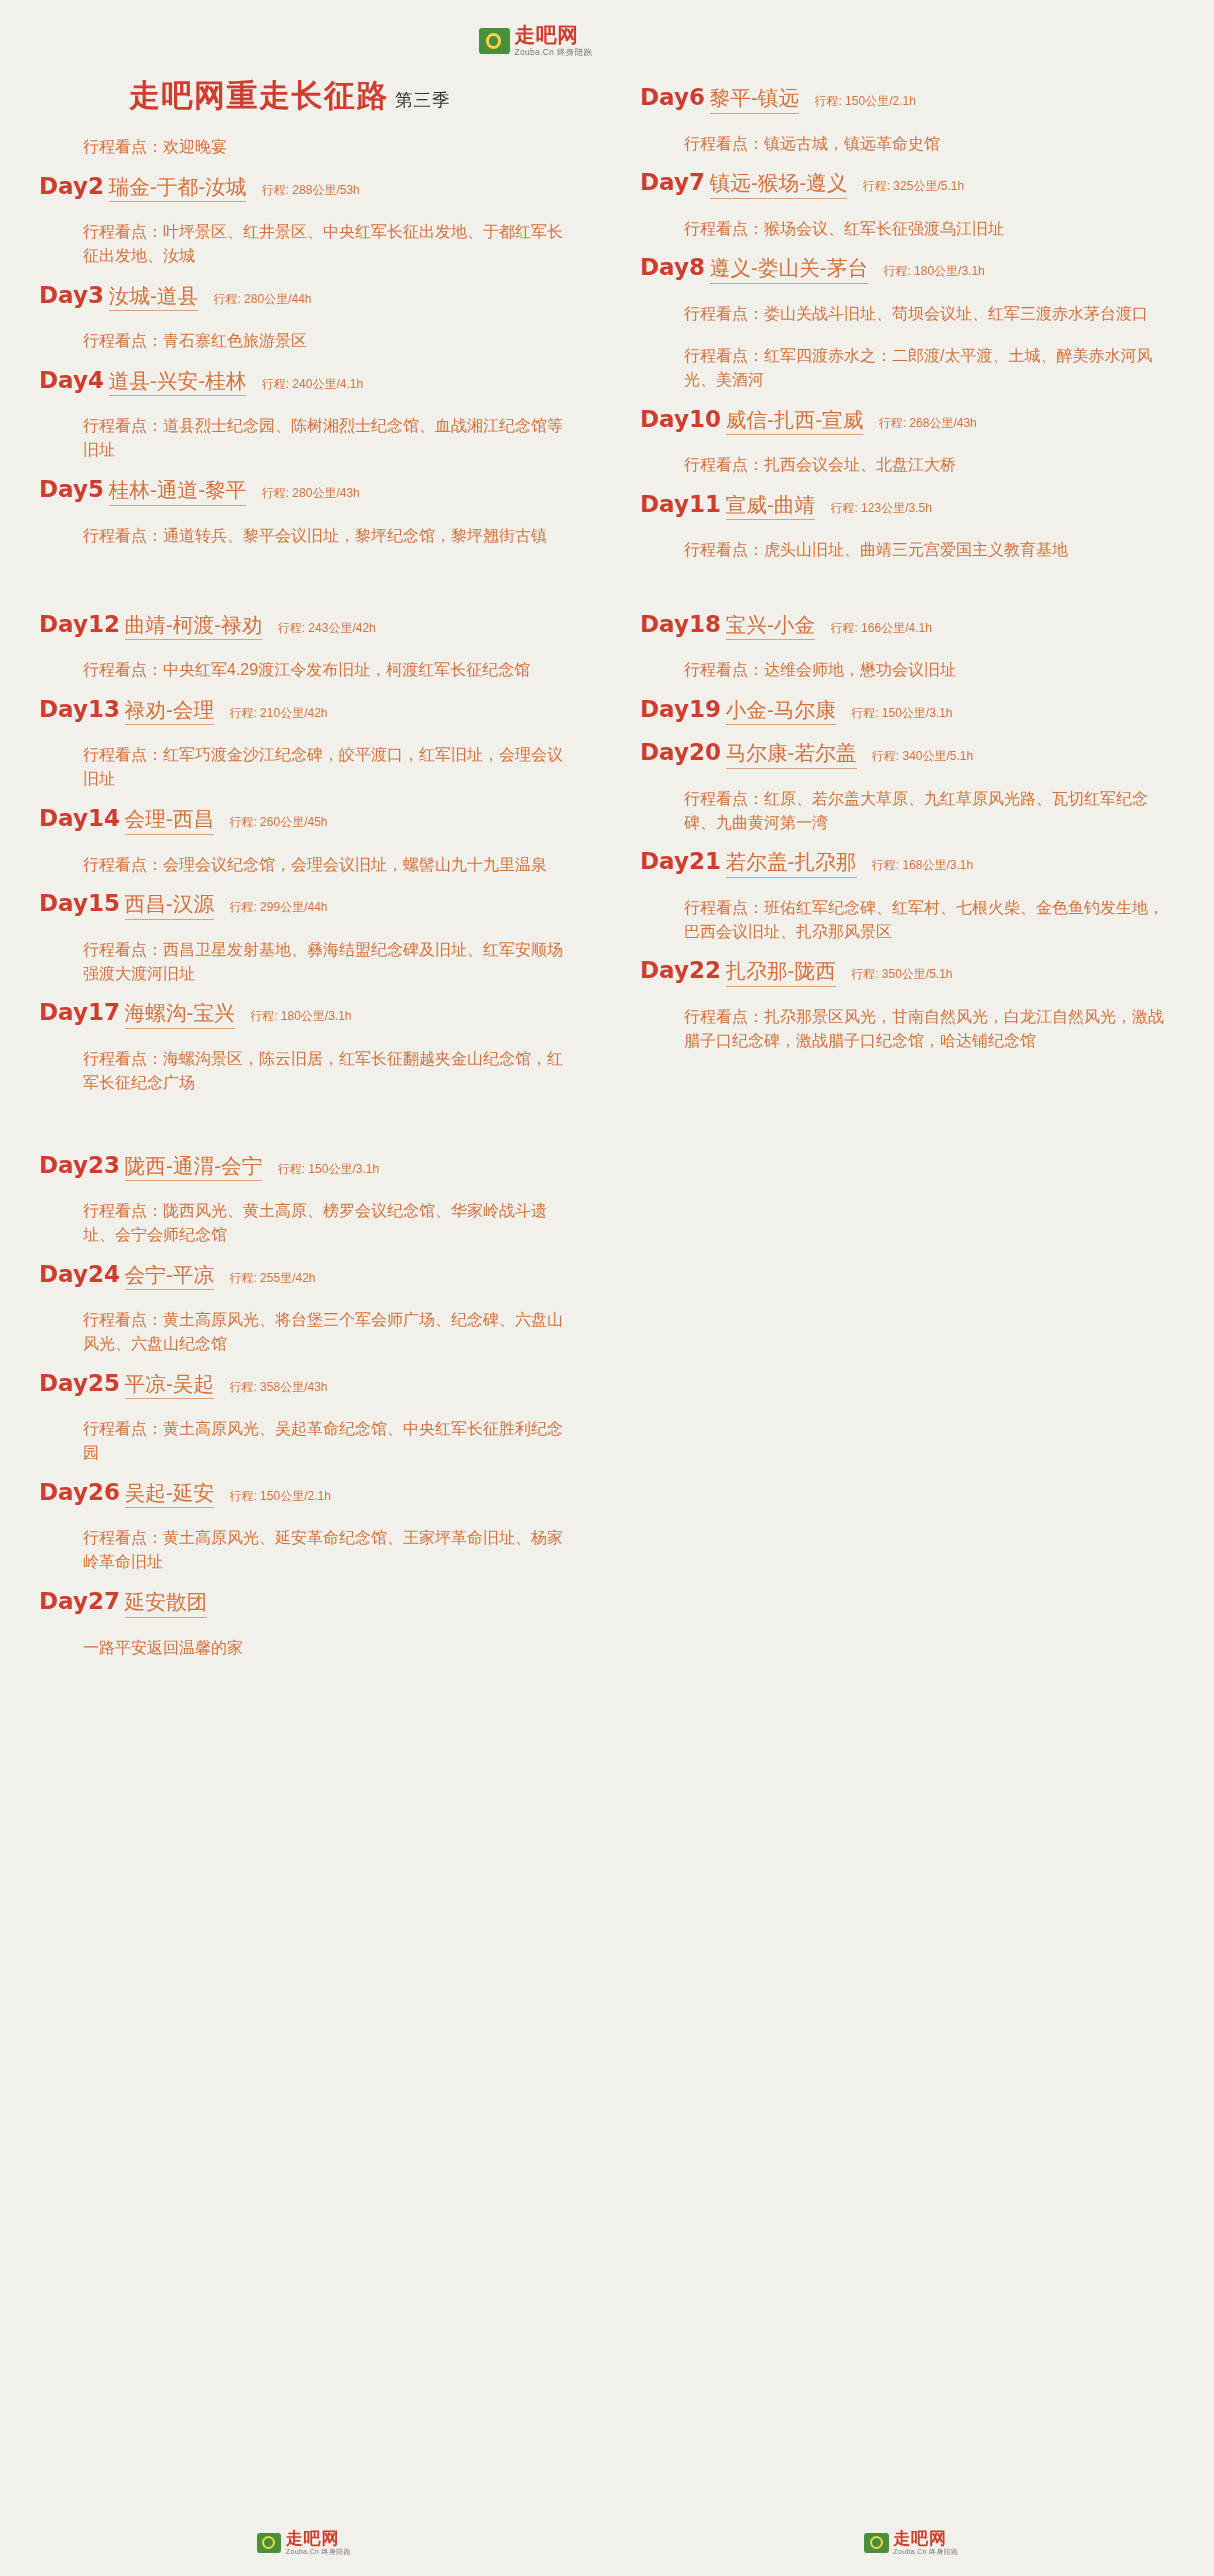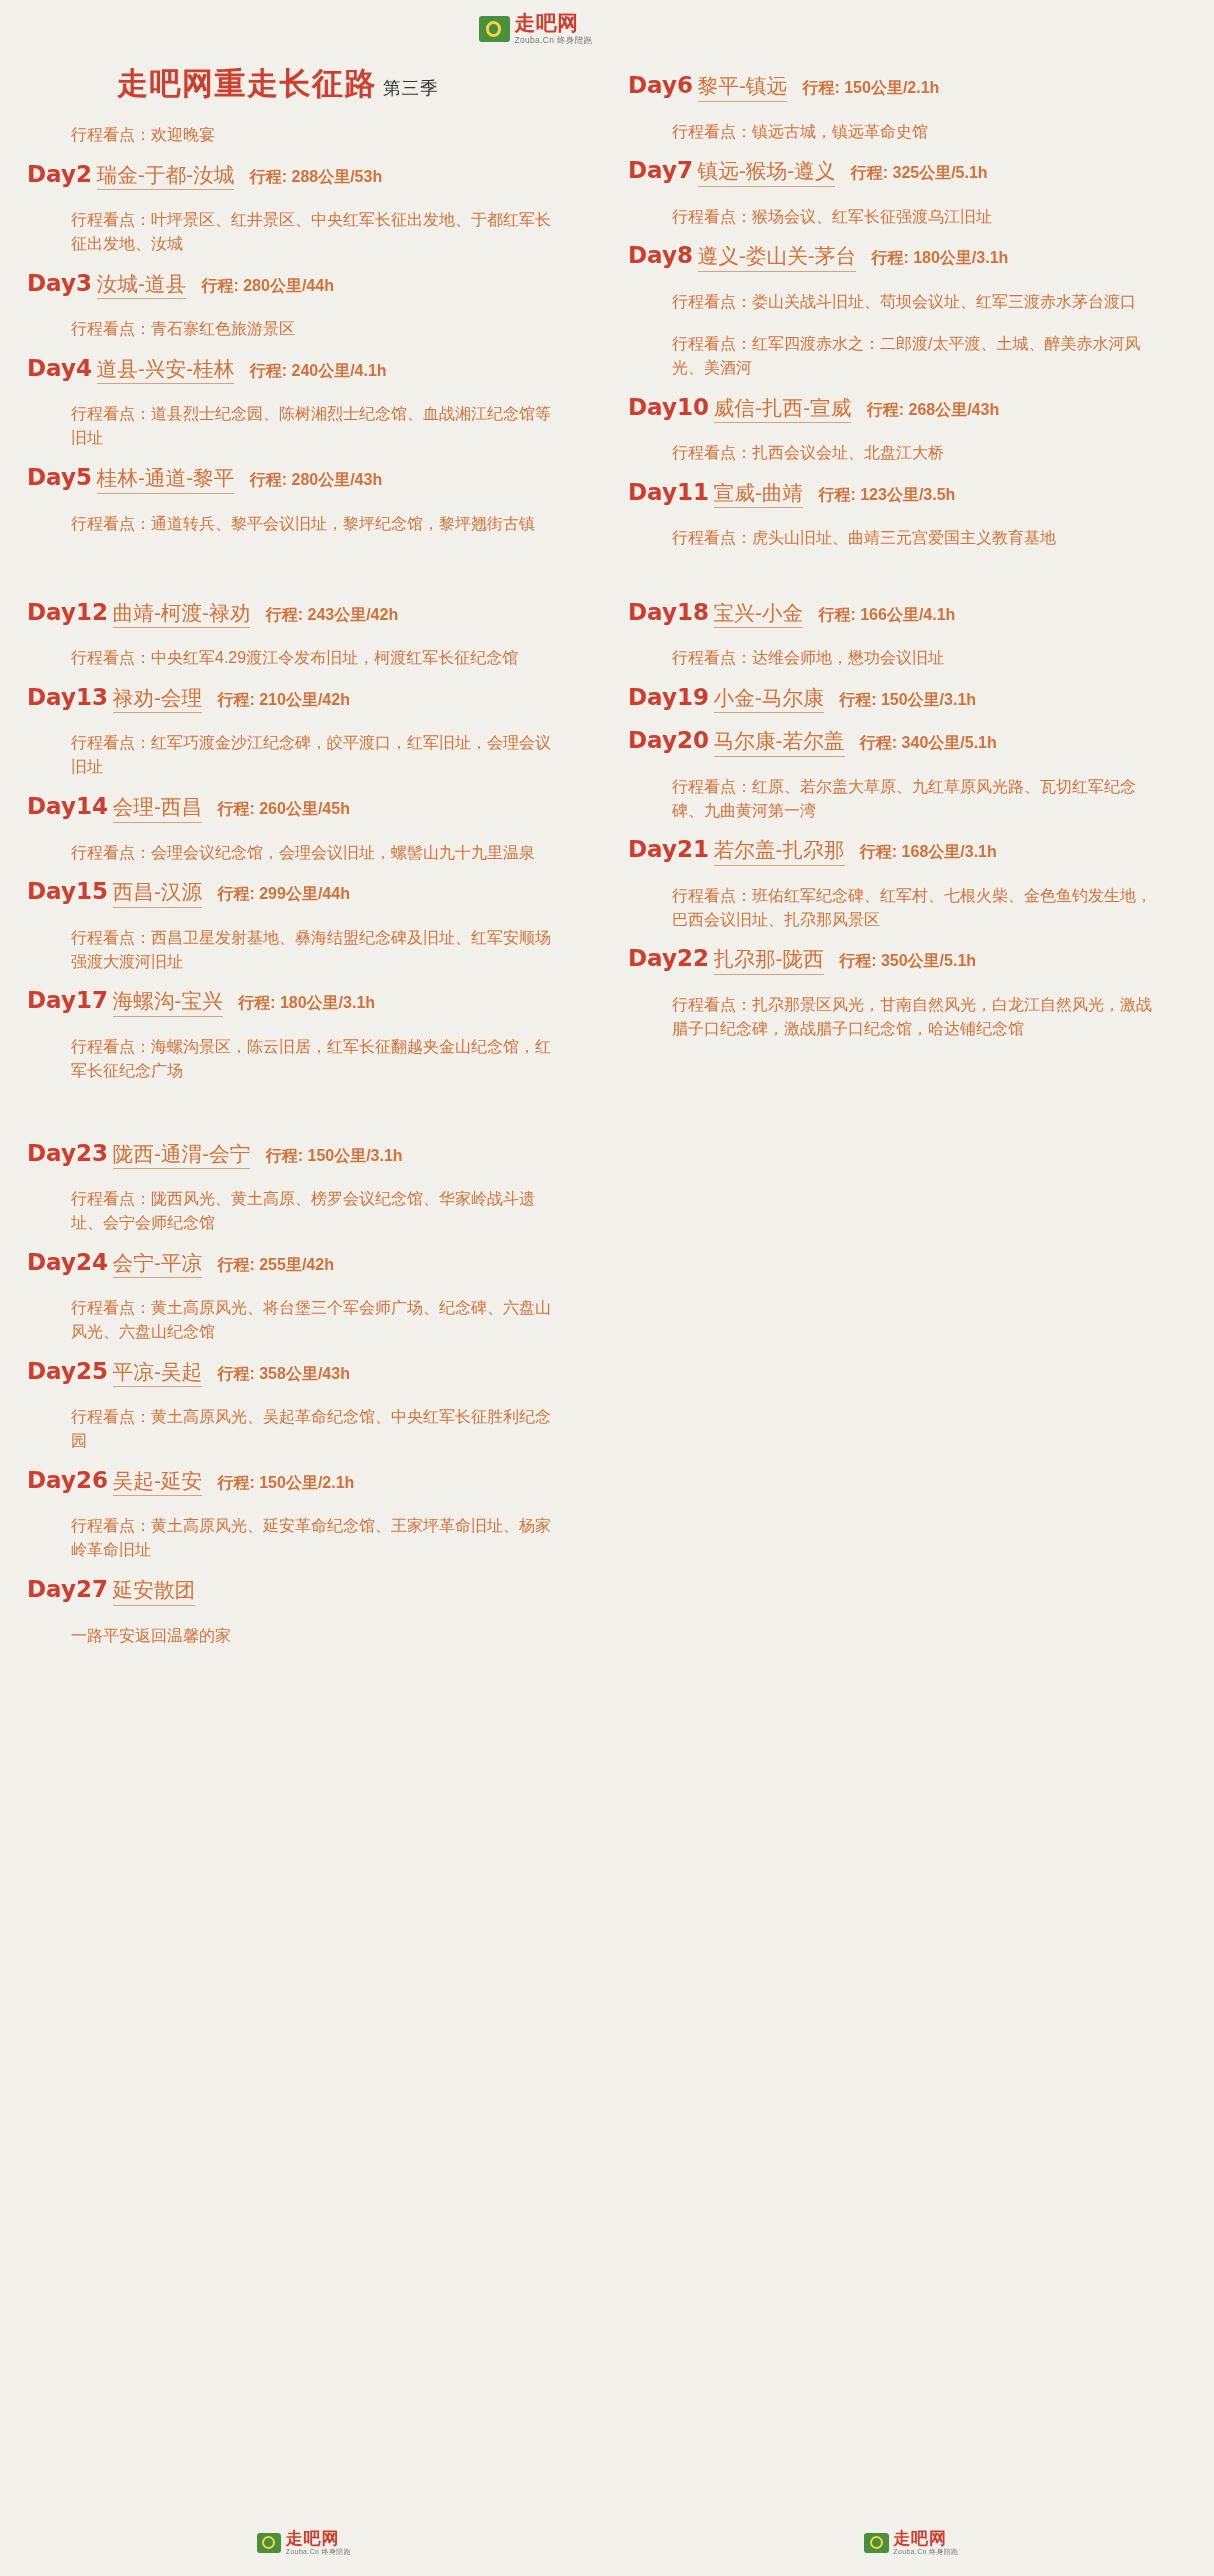--- a/index.html
+++ b/index.html
@@ -11,21 +11,21 @@
     width: 1215px;
     min-height: 2576px;
     font-family: "Liberation Sans", sans-serif;
     color: #d4713a;
     position: relative;
   }
   .page {
     width: 1071px;
     min-height: 2576px;
     box-sizing: border-box;
-    padding: 4px;
+    padding: 16px;
     background: #f2f0eb;
     position: relative;
   }
 
   
   .logo-wrap {
     display: flex;
     justify-content: center;
     align-items: center;
     padding-top: 9.2px;
@@ -131,25 +131,24 @@
   }
   .route {
     font-size: 20.7px;
     color: #d4713a;
     margin-left: 4.6px;
     border-bottom: 0.8px solid #d9a27a;
     padding-bottom: 1.5px;
     line-height: 1.2;
   }
   .dist {
-    font-size: 16px;
+    font-size: 12px;
     color: #d4713a;
     margin-left: 15.3px;
     line-height: 1.2;
-    font-weight: bold;
   }
   .spots {
     font-size: 16px;
     color: #d4713a;
     line-height: 1.5;
     margin-top: 18px;
     padding-left: 44px;
     max-width: 490px;
   }
 

